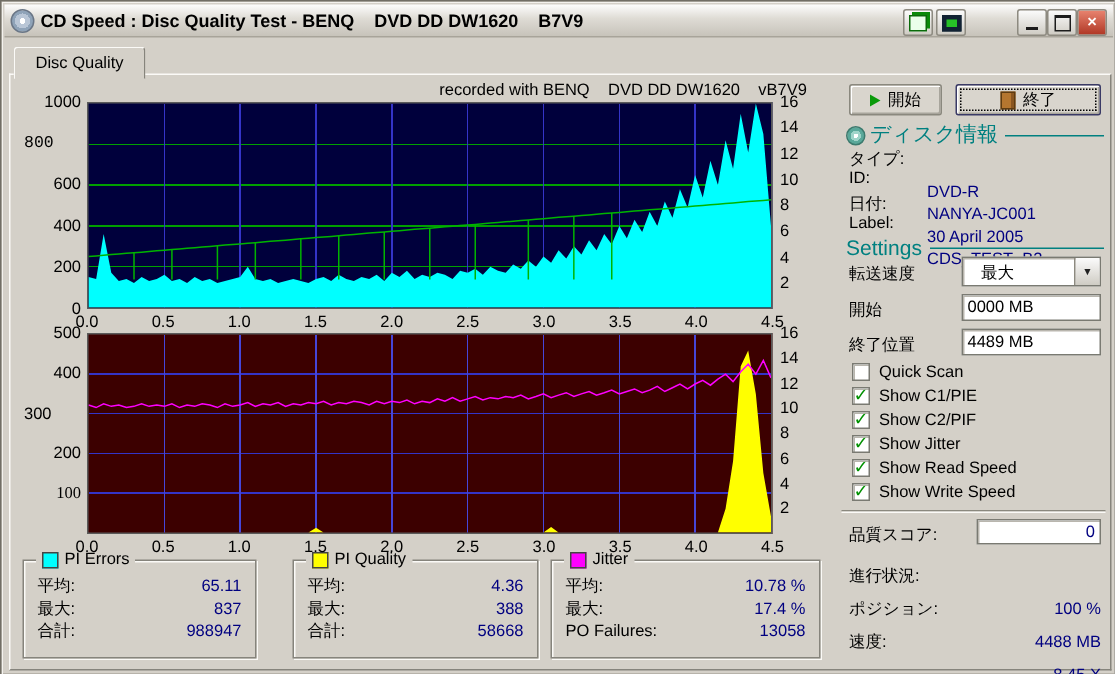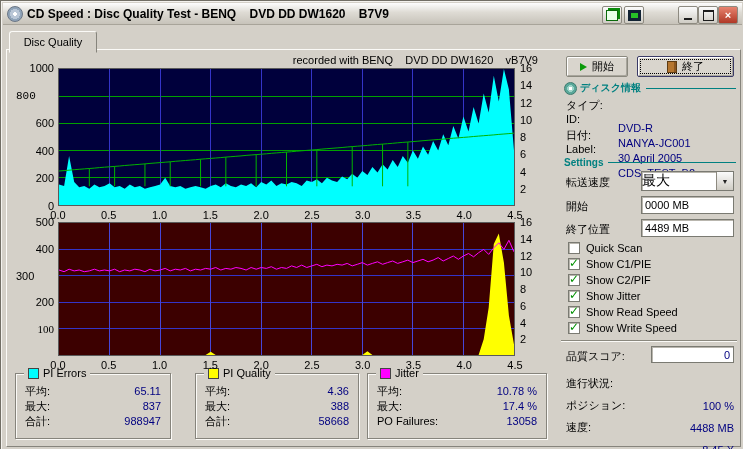--- a/index.html
+++ b/index.html
@@ -45,31 +45,31 @@
   .s-lbl{font-size:11px;color:#000;}
   .s-val{font-size:11px;color:#000080;}
   .btn{position:absolute;height:21px;background:#d9d5cd;border:1px solid #8a887e;border-radius:2px;
     box-shadow:inset 1px 1px 0 #fff, inset -1px -1px 0 #a8a59c;display:flex;align-items:center;justify-content:center;
     gap:5px;font-size:11px;color:#000;cursor:pointer;z-index:4;}
   #btn-start{left:565px;top:55px;width:62px;}
   #btn-exit{left:636px;top:55px;width:97px;outline:1px dotted #000;outline-offset:-4px;border-color:#3a3a66;}
   .play-icon{width:0;height:0;border-left:7px solid #0a9a0a;border-top:4px solid transparent;border-bottom:4px solid transparent;}
   .door-icon{width:8px;height:10px;background:#b5762f;border:1px solid #5e3c12;box-shadow:inset -2px 0 0 #8a5620;}
   .sect{position:absolute;left:563px;width:172px;display:flex;align-items:center;z-index:4;}
-  .sect-title{font-size:10px;color:#008080;white-space:nowrap;font-weight:bold;}
+  .sect-title{font-size:14px;color:#008080;white-space:nowrap;}
   .sect-line{flex:1;height:1px;background:#008080;margin-left:5px;}
   .disc-ico{width:11px;height:11px;border-radius:50%;margin-right:3px;flex:0 0 auto;
     background:radial-gradient(circle,#fff 0 1.5px,#9fd4c9 1.5px 3.5px,#5aa89a 3.5px 5.5px);border:1px solid #3c7a6e;}
   .lbl{position:absolute;font-size:11px;color:#000;z-index:4;white-space:nowrap;}
   .val{position:absolute;font-size:11px;color:#000080;z-index:4;white-space:nowrap;margin-top:24px;}
   .field{position:absolute;background:#fff;border:1px solid #7a7a72;box-shadow:inset 1px 1px 0 #b9b6ae;
     font-size:11px;color:#000;padding:2px 3px 0 3px;box-sizing:border-box;z-index:4;}
   .combo{position:absolute;left:640px;top:170px;width:93px;height:20px;background:#fff;border:1px solid #7a7a72;
     box-shadow:inset 1px 1px 0 #b9b6ae;box-sizing:border-box;z-index:4;display:flex;align-items:center;cursor:pointer;}
-  .combo-text{flex:1;font-size:14px;color:#000;padding-left:0;}
+  .combo-text{flex:1;font-size:11px;color:#000;padding-left:12px;}
   .combo-btn{width:16px;height:100%;background:linear-gradient(180deg,#fbfbfb,#cfccc4);border-left:1px solid #8d8a80;
     display:flex;align-items:center;justify-content:center;font-size:7px;color:#222;}
   .cb-row{position:absolute;left:567px;display:flex;align-items:center;gap:6px;z-index:4;cursor:pointer;}
   .cb-box{width:12px;height:12px;background:#fff;border:1px solid #7a7a72;box-shadow:inset 1px 1px 0 #b9b6ae;
     display:flex;align-items:center;justify-content:center;box-sizing:border-box;}
   .cb-check{color:#009000;font-size:12px;font-weight:bold;line-height:10px;margin-top:-2px;}
   .cb-label{font-size:11px;color:#000;}
   .separator{position:absolute;left:560px;top:339px;width:176px;height:0;border-top:1px solid #8a887e;border-bottom:1px solid #fbfaf7;z-index:4;}
   svg{display:block;}
 </style>

